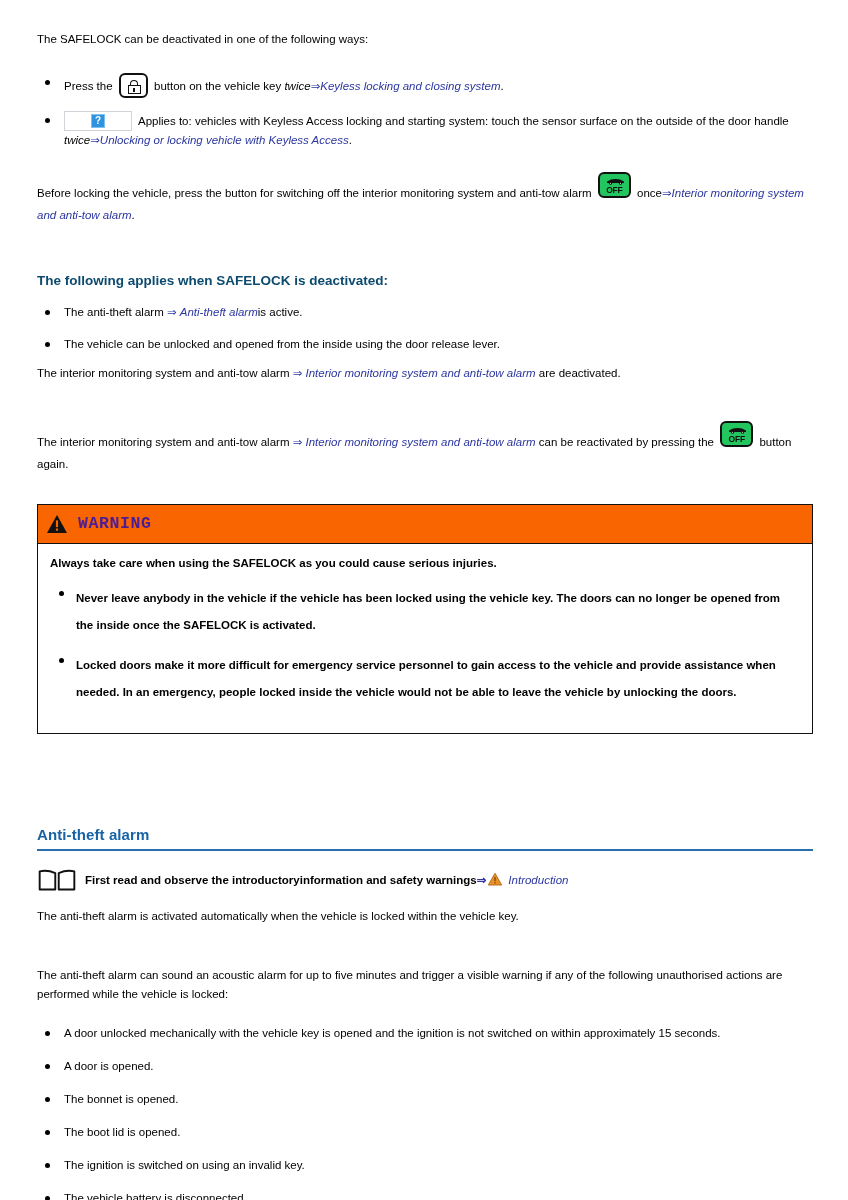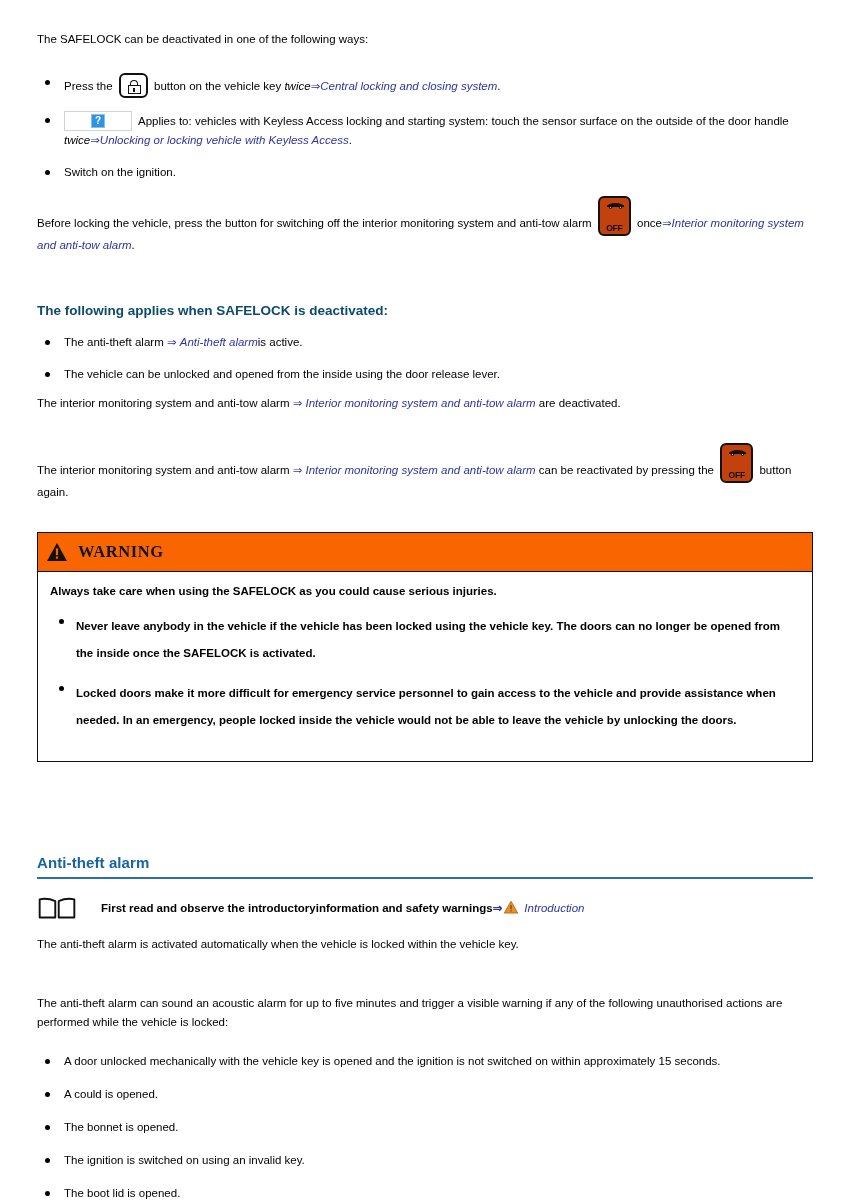--- a/index.html
+++ b/index.html
@@ -156,27 +156,27 @@
     line-height: 12px;
     text-align: center;
     font-family: "Liberation Sans", sans-serif;
   }
 
   
   .off-icon {
     display: inline-block;
     vertical-align: -9px;
     width: 33px;
-    height: 40px;
+    height: 26px;
     border: 2px solid #111;
     border-radius: 6px;
     box-sizing: border-box;
-    background: #c2410c;
+    background: #22c55e;
     position: relative;
-    margin: 0 3px;
+    margin: 8px 3px;
     overflow: hidden;
   }
   .off-icon .car {
     position: absolute;
     left: 5px;
     top: 4px;
     width: 21px;
     height: 7px;
   }
   .off-icon .offtxt {
@@ -211,22 +211,22 @@
   .warnbox .hdr .tri {
     width: 22px;
     height: 20px;
     margin-right: 10px;
     flex: none;
   }
   .warnbox .hdr .lbl {
     font-size: 16.5px;
     font-weight: bold;
     letter-spacing: 0.6px;
-    color: #0f172a;
-    font-family: Liberation Serif, serif;
+    color: #4c1d95;
+    font-family: Liberation Mono, monospace;
   }
   .warnbox .body {
     padding: 10px 12px 14px 12px;
   }
   .warnbox .body .lead {
     font-weight: bold;
     font-size: 11.5px;
     line-height: 19px;
     margin: 0 0 12px 0;
   }
@@ -272,21 +272,20 @@
   }
   .booknote .bookicon {
     width: 40px;
     height: 26px;
     flex: none;
     margin-right: 8px;
   }
   .booknote .btxt {
     font-weight: bold;
     font-size: 11.5px;
-    margin-left: 16px;
   }
   .booknote .tri-small {
     width: 16px;
     height: 14px;
     vertical-align: -2px;
     margin: 0 5px 0 1px;
   }
 </style>
 </head>
 <body>
@@ -300,31 +299,30 @@
 
     <ul class="bullets">
 
       <li>
         <span>Press the</span>
         <span class="key-icon">
           <span class="shackle"></span>
           <span class="lockbody"></span>
         </span>
         <span>button on the vehicle key</span>
-        <span class="ital">twice</span><span class="arrow">⇒</span><span class="xref">Central locking and closing system</span><span>.</span>
+        <span class="ital">twice</span><span class="arrow">⇒</span><span class="xref">Keyless locking and closing system</span><span>.</span>
       </li>
 
       <li>
         <span class="img-placeholder">
           <span class="qmark">?</span>
         </span><span>Applies to: vehicles with Keyless Access locking and starting system: touch the sensor surface on the outside of the door handle</span>
         <span class="ital">twice</span><span class="arrow">⇒</span><span class="xref">Unlocking or locking vehicle with Keyless Access</span><span>.</span>
       </li>
 
-      <li>Switch on the ignition.</li>
 
     </ul>
 
     <div class="gap-14"></div>
 
     <p class="para">
       <span>Before locking the vehicle, press the button for switching off the interior monitoring system and anti-tow alarm</span>
       <span class="off-icon">
         <svg class="car" viewBox="0 0 42 14">
           <path d="M4 10 L4 8 Q4 6 7 5.4 L12 3.2 Q15 2 21 2 Q27 2 30 3.2 L35 5.4 Q38 6 38 8 L38 10 Z" fill="#111"></path>
@@ -429,22 +427,22 @@
 
 
     <div class="gap-10"></div>
 
     <p class="para">The anti-theft alarm can sound an acoustic alarm for up to five minutes and trigger a visible warning if any of the following unauthorised actions are performed while the vehicle is locked:</p>
 
     <div class="gap-20"></div>
 
     <ul class="bullets tight">
       <li>A door unlocked mechanically with the vehicle key is opened and the ignition is not switched on within approximately 15 seconds.</li>
-      <li>A could is opened.</li>
+      <li>A door is opened.</li>
       <li>The bonnet is opened.</li>
+      <li>The boot lid is opened.</li>
       <li>The ignition is switched on using an invalid key.</li>
-      <li>The boot lid is opened.</li>
       <li>The vehicle battery is disconnected.</li>
 
     </ul>
 
   </div>
 </div>
 
 </body></html>

